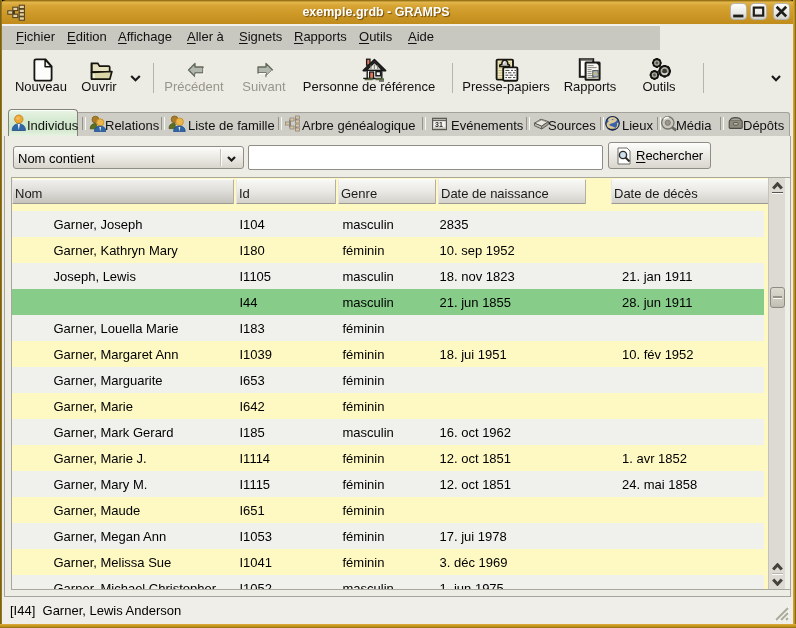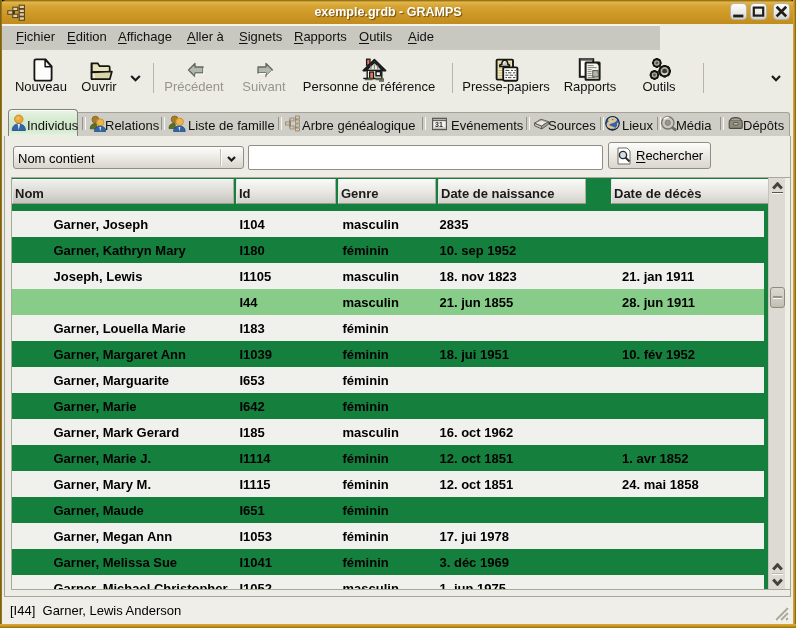--- a/index.html
+++ b/index.html
@@ -10,21 +10,21 @@
   
   #frame-left{left:0;top:0;width:2px;height:628px;background:linear-gradient(90deg,#6d5812,#a6801f);z-index:50;}
   #frame-right{right:0;top:0;width:3px;height:628px;background:linear-gradient(90deg,#d8a93a,#bd8f1f,#6d5812);z-index:50;}
   #frame-bottom{left:0;bottom:0;width:796px;height:4px;background:linear-gradient(180deg,#dcad3c 0,#c29019 60%,#8a6d16);z-index:50;}
   
   #corner-l,#corner-r{position:absolute;top:0;width:8px;height:8px;background:#000;z-index:1;}
   #corner-l{left:0;} #corner-r{right:0;}
   #titlebar{left:0;top:0;width:796px;height:24px;z-index:2;border-radius:6px 6px 0 0;
     background:linear-gradient(180deg,#9a7414 0,#9a7414 4%,#e3b84e 8%,#d6a433 25%,#cd9826 60%,#c08c1c 100%);}
   #title-text{position:absolute;left:2px;top:4.5px;width:748px;text-align:center;color:#fff;font-weight:bold;font-size:12.5px;
-    text-shadow:1px 1px 1px rgba(80,50,0,.75);padding-left:12px;}
+    text-shadow:1px 1px 1px rgba(80,50,0,.75);}
   .winbtn{position:absolute;top:3px;width:17px;height:17px;background:linear-gradient(180deg,#fdfdfd,#e8e8e4 60%,#d2d1ca);
     border:1px solid #b5b4ac;border-radius:4px;box-sizing:border-box;}
   
   #menubar{left:2px;top:24px;width:658px;height:26px;background:linear-gradient(180deg,#f2f1eb 0px,#f2f1eb 1.5px,#c9c8c0 2.5px);}
   .menu-item{position:absolute;top:5px;color:#111;}
   .mn{text-decoration:underline;text-underline-offset:2px;}
   
   #toolbar{left:2px;top:50px;width:791px;height:58px;background:#edece4;}
   .tool-label{position:absolute;top:29px;width:160px;text-align:center;color:#111;}
   .tool-label.dis{color:#97958b;}
@@ -51,21 +51,21 @@
   #combo .dv{position:absolute;right:21px;top:2px;bottom:2px;width:1px;background:#fbfbf8;border-left:1px solid #c2c0b6;}
   #entry{position:absolute;left:243px;top:9px;width:355px;height:25px;background:#fff;
      border:1px solid #8f8d85;border-radius:2px;box-sizing:border-box;}
   .btn{position:absolute;top:6px;height:27px;background:linear-gradient(180deg,#fdfdfc,#ecebe5 45%,#d9d6ce);
      border:1px solid #8f8d85;border-radius:3px;box-sizing:border-box;}
   #btn-search{left:603px;width:103px;}
   #btn-clear{left:708px;width:75px;margin-top:40px;}
   .btn .lb{position:absolute;top:5px;white-space:nowrap;}
   
   #tablebox{position:absolute;left:6px;top:41px;width:779px;height:413px;
-     border:1px solid #a9a89c;background:#15803d;box-sizing:border-box;font-weight:bold;}
+     border:1px solid #a9a89c;background:#fef9c3;box-sizing:border-box;}
   .hcell{position:absolute;top:1px;height:25px;box-sizing:border-box;border-radius:1px;
      background:linear-gradient(180deg,#f8f8f6 0,#e9e8e4 50%,#d3d1ca 100%);
      border:1px solid #b1afa6;border-top-color:#fbfbfa;border-left-color:#e8e7e3;border-bottom-color:#9c9a92;}
   .hcell.sorted{background:linear-gradient(180deg,#efefed 0,#dedcd8 50%,#c5c3bc 100%);}
   .hcell span{position:absolute;top:6px;left:2px;color:#1a1a1a;}
   #rows{position:absolute;left:0px;top:33px;width:752px;height:378px;overflow:hidden;}
   .row{position:relative;width:100%;height:26px;}
   .row.odd{background:#f0f1ec;}
   .row.sel{background:#87cc89;}
   .row span{position:absolute;top:6px;white-space:nowrap;}

